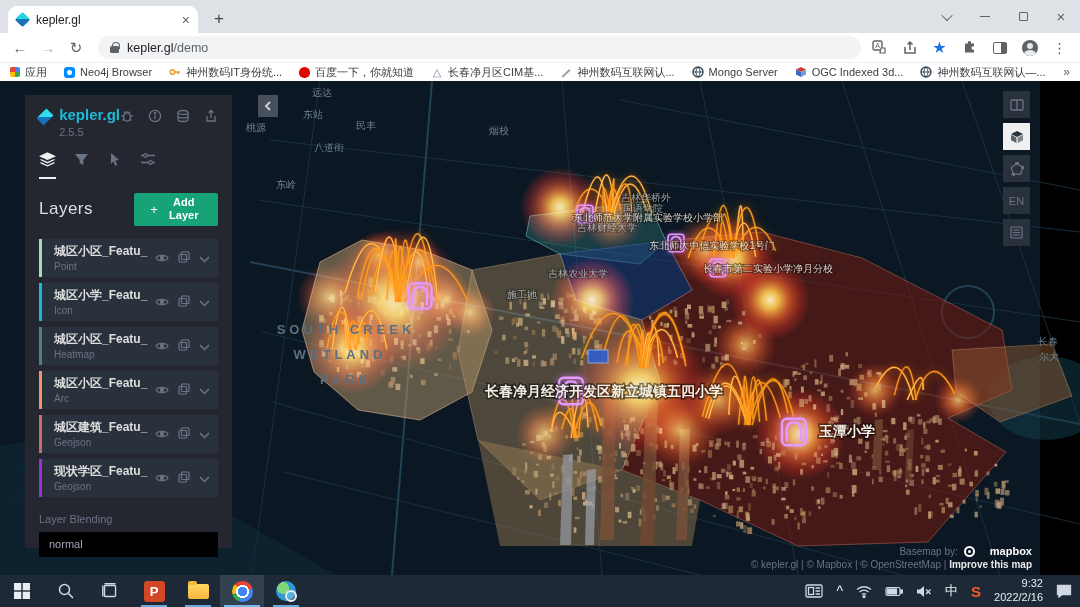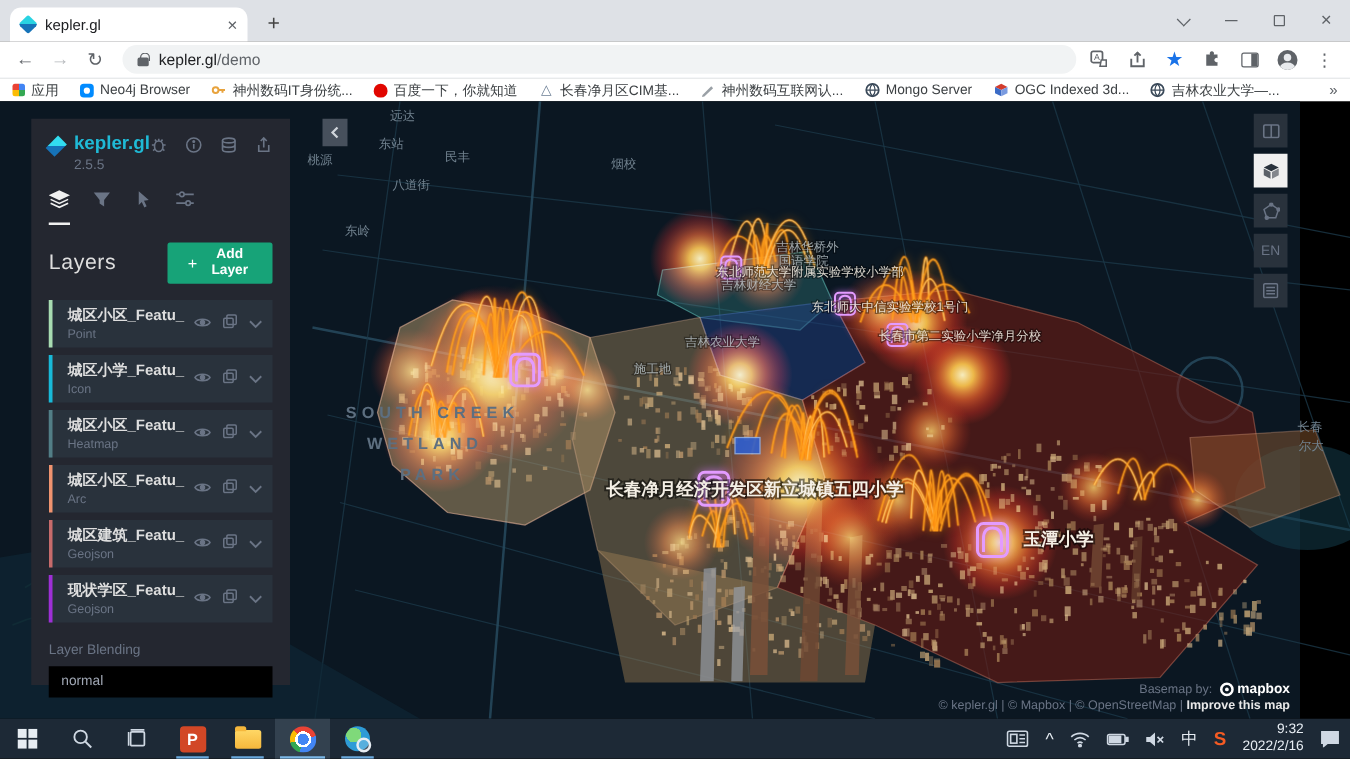--- a/index.html
+++ b/index.html
@@ -120,21 +120,21 @@
   .collapse-btn { position:absolute; left:258px; top:14px; width:20px; height:22px;
     background:#47505C; display:flex; align-items:center; justify-content:center; border:none; }
 
   .mapctrl { position:absolute; right:10px; top:10px; display:flex; flex-direction:column; gap:5px; }
   .mcbtn { width:27px; height:27px; background:#29323C; display:flex; align-items:center;
     justify-content:center; color:#6A7485; font-size:11px; border:none; font-family:inherit; }
   .mcbtn.active { background:#F0F0F0; color:#29323C; }
 
   .attrib { position:absolute; right:8px; bottom:5px; text-align:right; font-size:10px; color:#6A7485; }
   .attrib .row1 { display:flex; align-items:center; justify-content:flex-end; gap:6px; margin-bottom:2px; }
-  .mb-logo { display:flex; align-items:center; gap:3px; color:#fff; font-weight:bold; font-size:11px; }
+  .mb-logo { display:flex; align-items:center; gap:15px; color:#fff; font-weight:bold; font-size:11px; }
   .mb-ring { width:11px; height:11px; border:2px solid #fff; border-radius:50%; position:relative; }
   .mb-ring::after { content:""; position:absolute; left:2px; top:2px; width:3px; height:3px;
     background:#fff; border-radius:50%; }
   .attrib .improve { color:#E8E8E8; font-weight:bold; }
 
   
   .taskbar { position:absolute; left:0; top:575px; width:1080px; height:32px; background:#1D2936;
     display:flex; align-items:stretch; color:#E7EDF3; }
   .tb-left { display:flex; }
   .ttile { width:44px; display:flex; align-items:center; justify-content:center; position:relative; }
@@ -278,21 +278,21 @@
         </span>
         <span>OGC Indexed 3d...</span>
       </span>
     <span class="bk">
         <span class="bki">
           <svg width="12" height="12" viewBox="0 0 12 12">
             <circle cx="6" cy="6" r="5" fill="none" stroke="#3B4A5A" stroke-width="1.4"></circle>
             <path d="M1 6 H11 M6 1 a7 7 0 0 1 0 10 M6 1 a7 7 0 0 0 0 10" fill="none" stroke="#3B4A5A" stroke-width="1"></path>
           </svg>
         </span>
-        <span>吉林农业大学—...</span>
+        <span>神州数码互联网认—...</span>
       </span>
     <span class="bk-more">»</span>
   </div>
 
   <div class="map">
     <svg id="map-svg" width="1080" height="494" viewBox="0 81 1080 494">
       <defs>
         <radialGradient id="hS">
             <stop offset="0" stop-color="#FFF6C0" stop-opacity=".95"></stop>
             <stop offset=".22" stop-color="#FFC43D" stop-opacity=".9"></stop>

